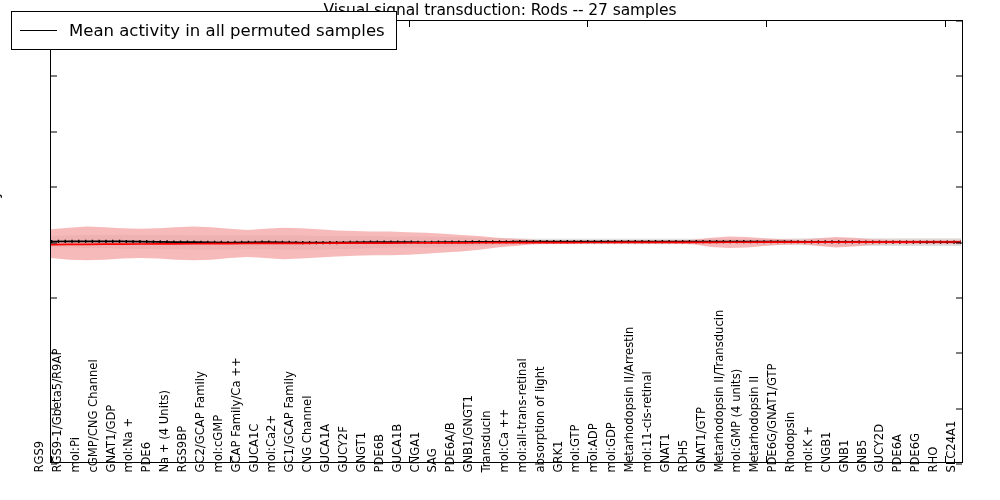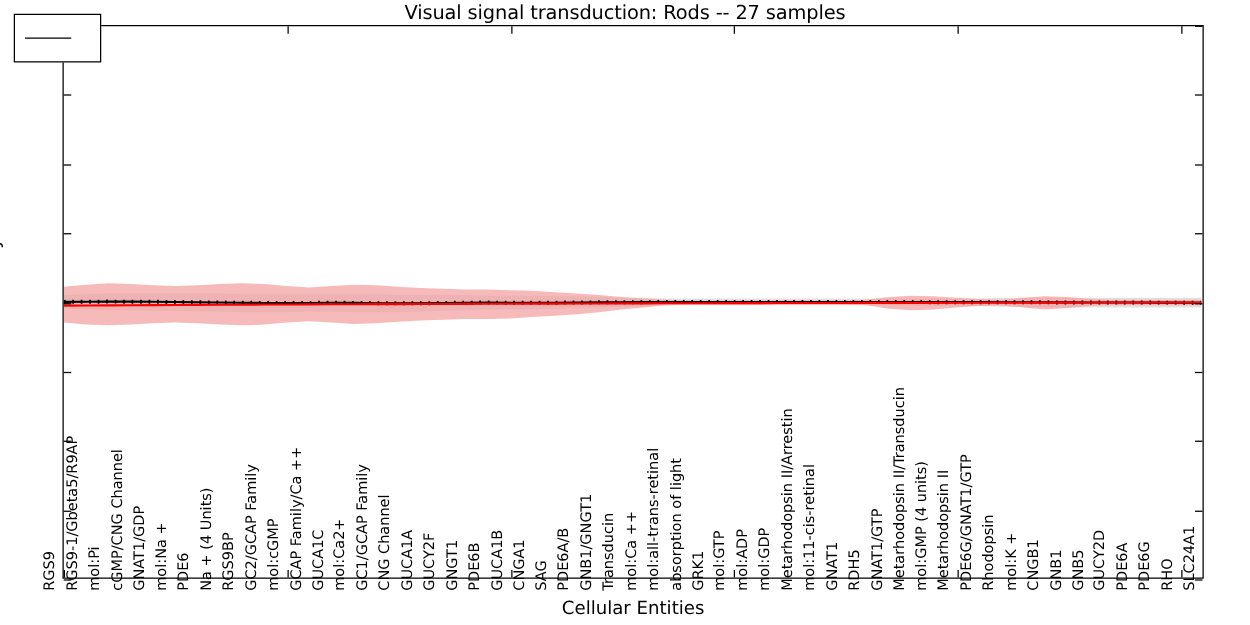--- a/index.html
+++ b/index.html
@@ -146,21 +146,21 @@
       <div class="xcat" style="left: 782.824px;">CNGB1</div>
       <div class="xcat" style="left: 800.706px;">GNB1</div>
       <div class="xcat" style="left: 818.588px;">GNB5</div>
       <div class="xcat" style="left: 836.471px;">GUCY2D</div>
       <div class="xcat" style="left: 854.353px;">PDE6A</div>
       <div class="xcat" style="left: 872.235px;">PDE6G</div>
       <div class="xcat" style="left: 890.118px;">RHO</div>
       <div class="xcat" style="left: 908px;">SLC24A1</div>
     </div>
 
-  <div id="xlabel">Cellular Entities</div>
 
   <div id="legend">
       <div class="legrow">
         <span class="legline" style="border-top-color: rgb(0, 0, 0);"></span>
+        <span class="legtext">Mean activity in all permuted samples</span>
       </div>
     </div>
 
 </div>
 
 </body></html>

